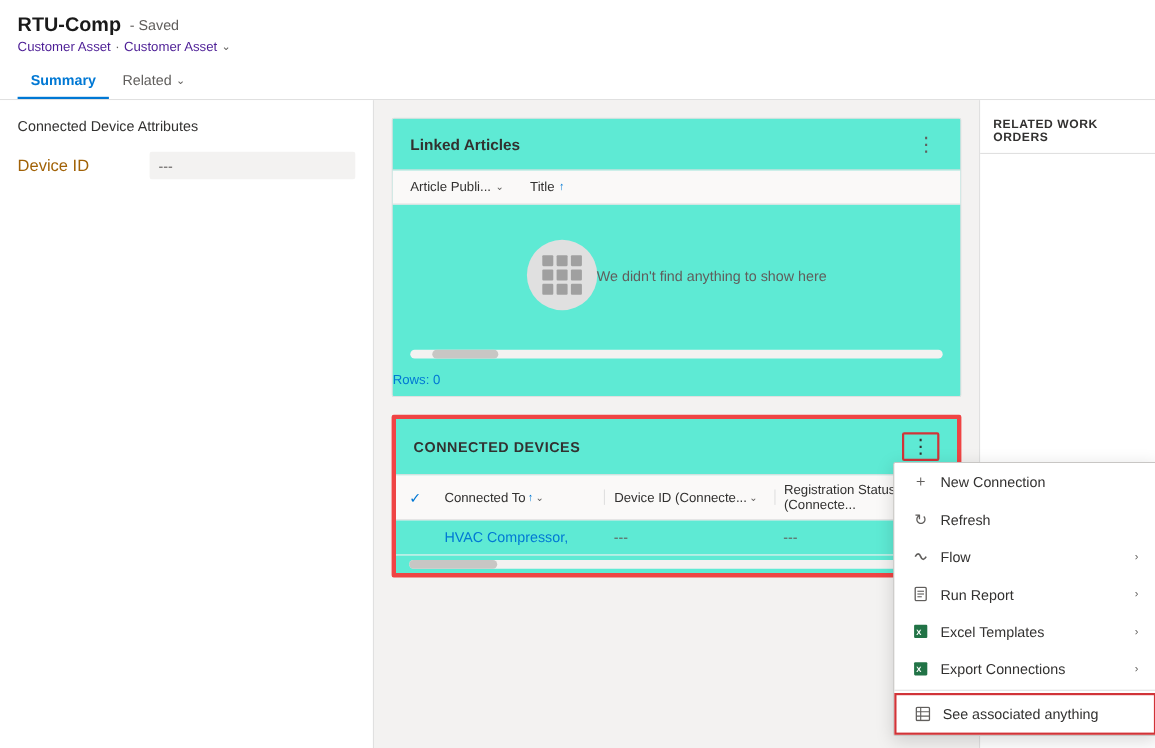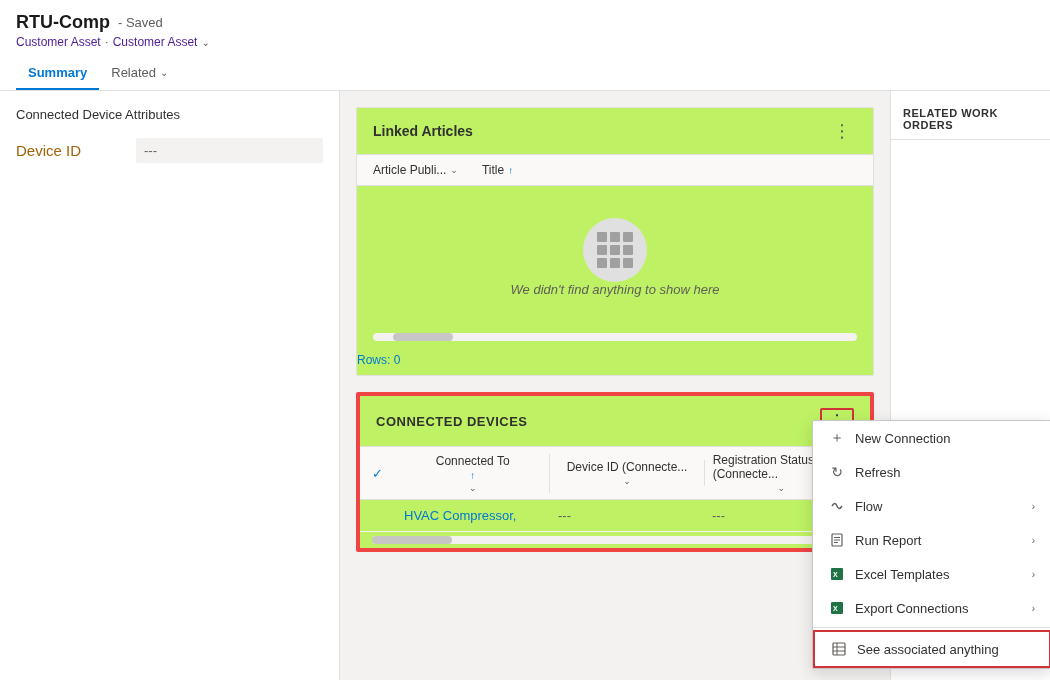--- a/index.html
+++ b/index.html
@@ -106,21 +106,21 @@
       flex: 1;
       padding: 16px;
       overflow-y: auto;
       display: flex;
       flex-direction: column;
       gap: 16px;
     }
 
     
     .card {
-      background: #bef264;
+      background: #5eead4;
       border: 1px solid #e0e0e0;
       border-radius: 2px;
     }
     .card-header {
       display: flex;
       justify-content: space-between;
       align-items: center;
       padding: 12px 16px;
       border-bottom: 1px solid #e0e0e0;
     }
@@ -165,25 +165,23 @@
       align-items: center;
       gap: 4px;
       font-size: 12px;
       color: #323130;
       font-weight: 500;
     }
     .table-col .chevron { font-size: 9px; color: #605e5c; }
     .table-col .sort-icon { font-size: 10px; color: #0078d4; }
     .empty-state {
       display: flex;
-      flex-direction: column;
       align-items: center;
       justify-content: center;
       padding: 32px 16px;
-      font-style: italic;
     }
     .empty-icon {
       width: 64px;
       height: 64px;
       border-radius: 50%;
       background: #e0e0e0;
       display: flex;
       align-items: center;
       justify-content: center;
     }
@@ -245,21 +243,20 @@
     .dev-col {
       display: flex;
       align-items: center;
       gap: 2px;
       font-size: 12px;
       color: #323130;
       font-weight: 500;
       padding: 0 8px;
       border-right: 1px solid #e0e0e0;
       cursor: pointer;
-      flex-direction: column;
     }
     .dev-col:last-child { border-right: none; }
     .col-chevron { font-size: 9px; color: #605e5c; }
     .sort-asc { font-size: 10px; color: #0078d4; }
 
     .devices-data-row {
       display: flex;
       align-items: center;
       padding: 8px 12px;
       border-bottom: 1px solid #f3f2f1;

